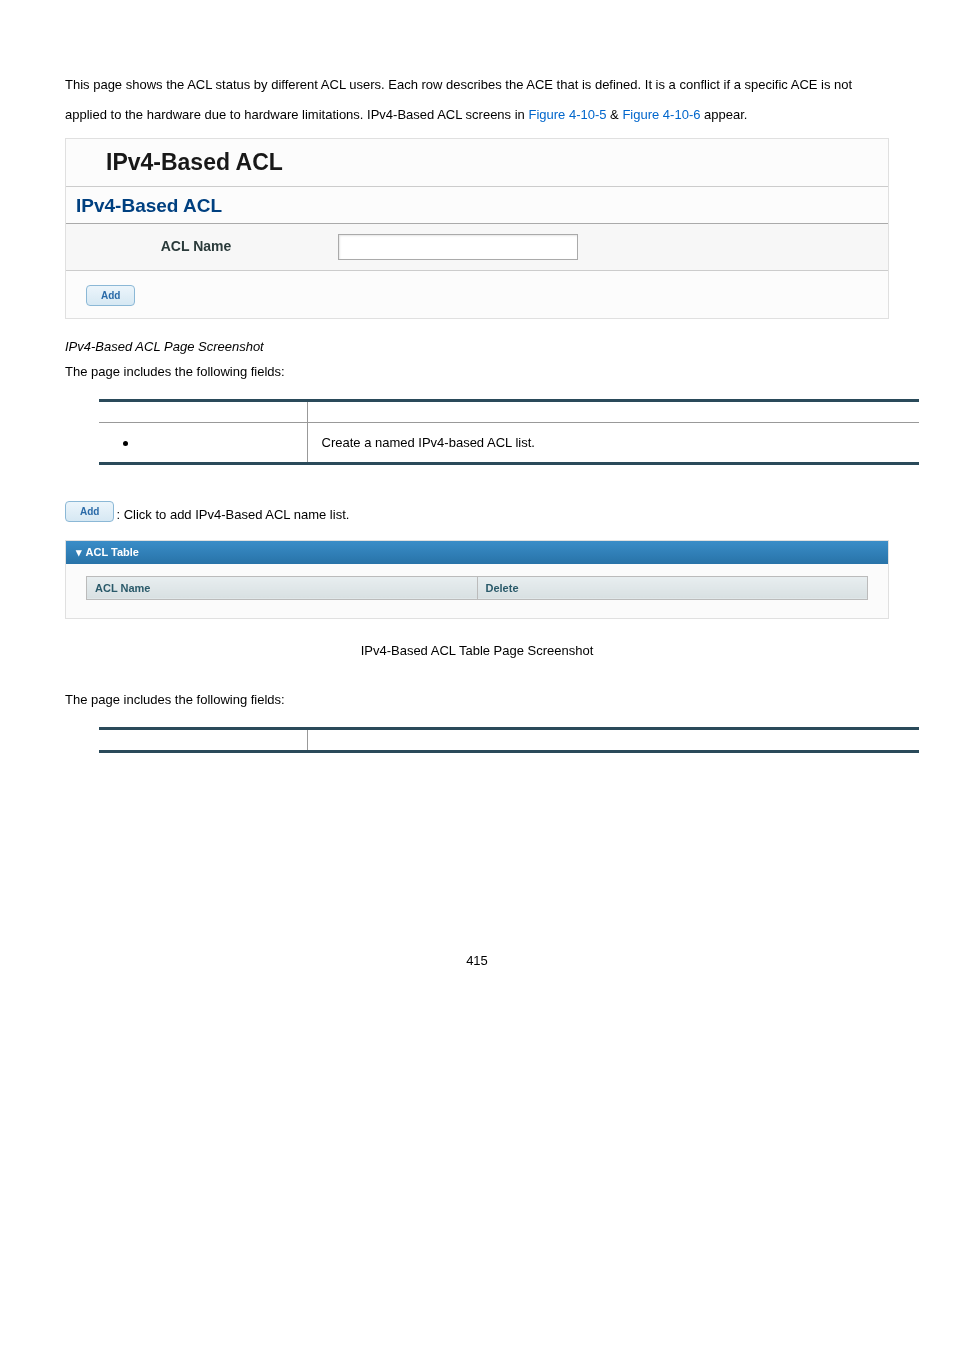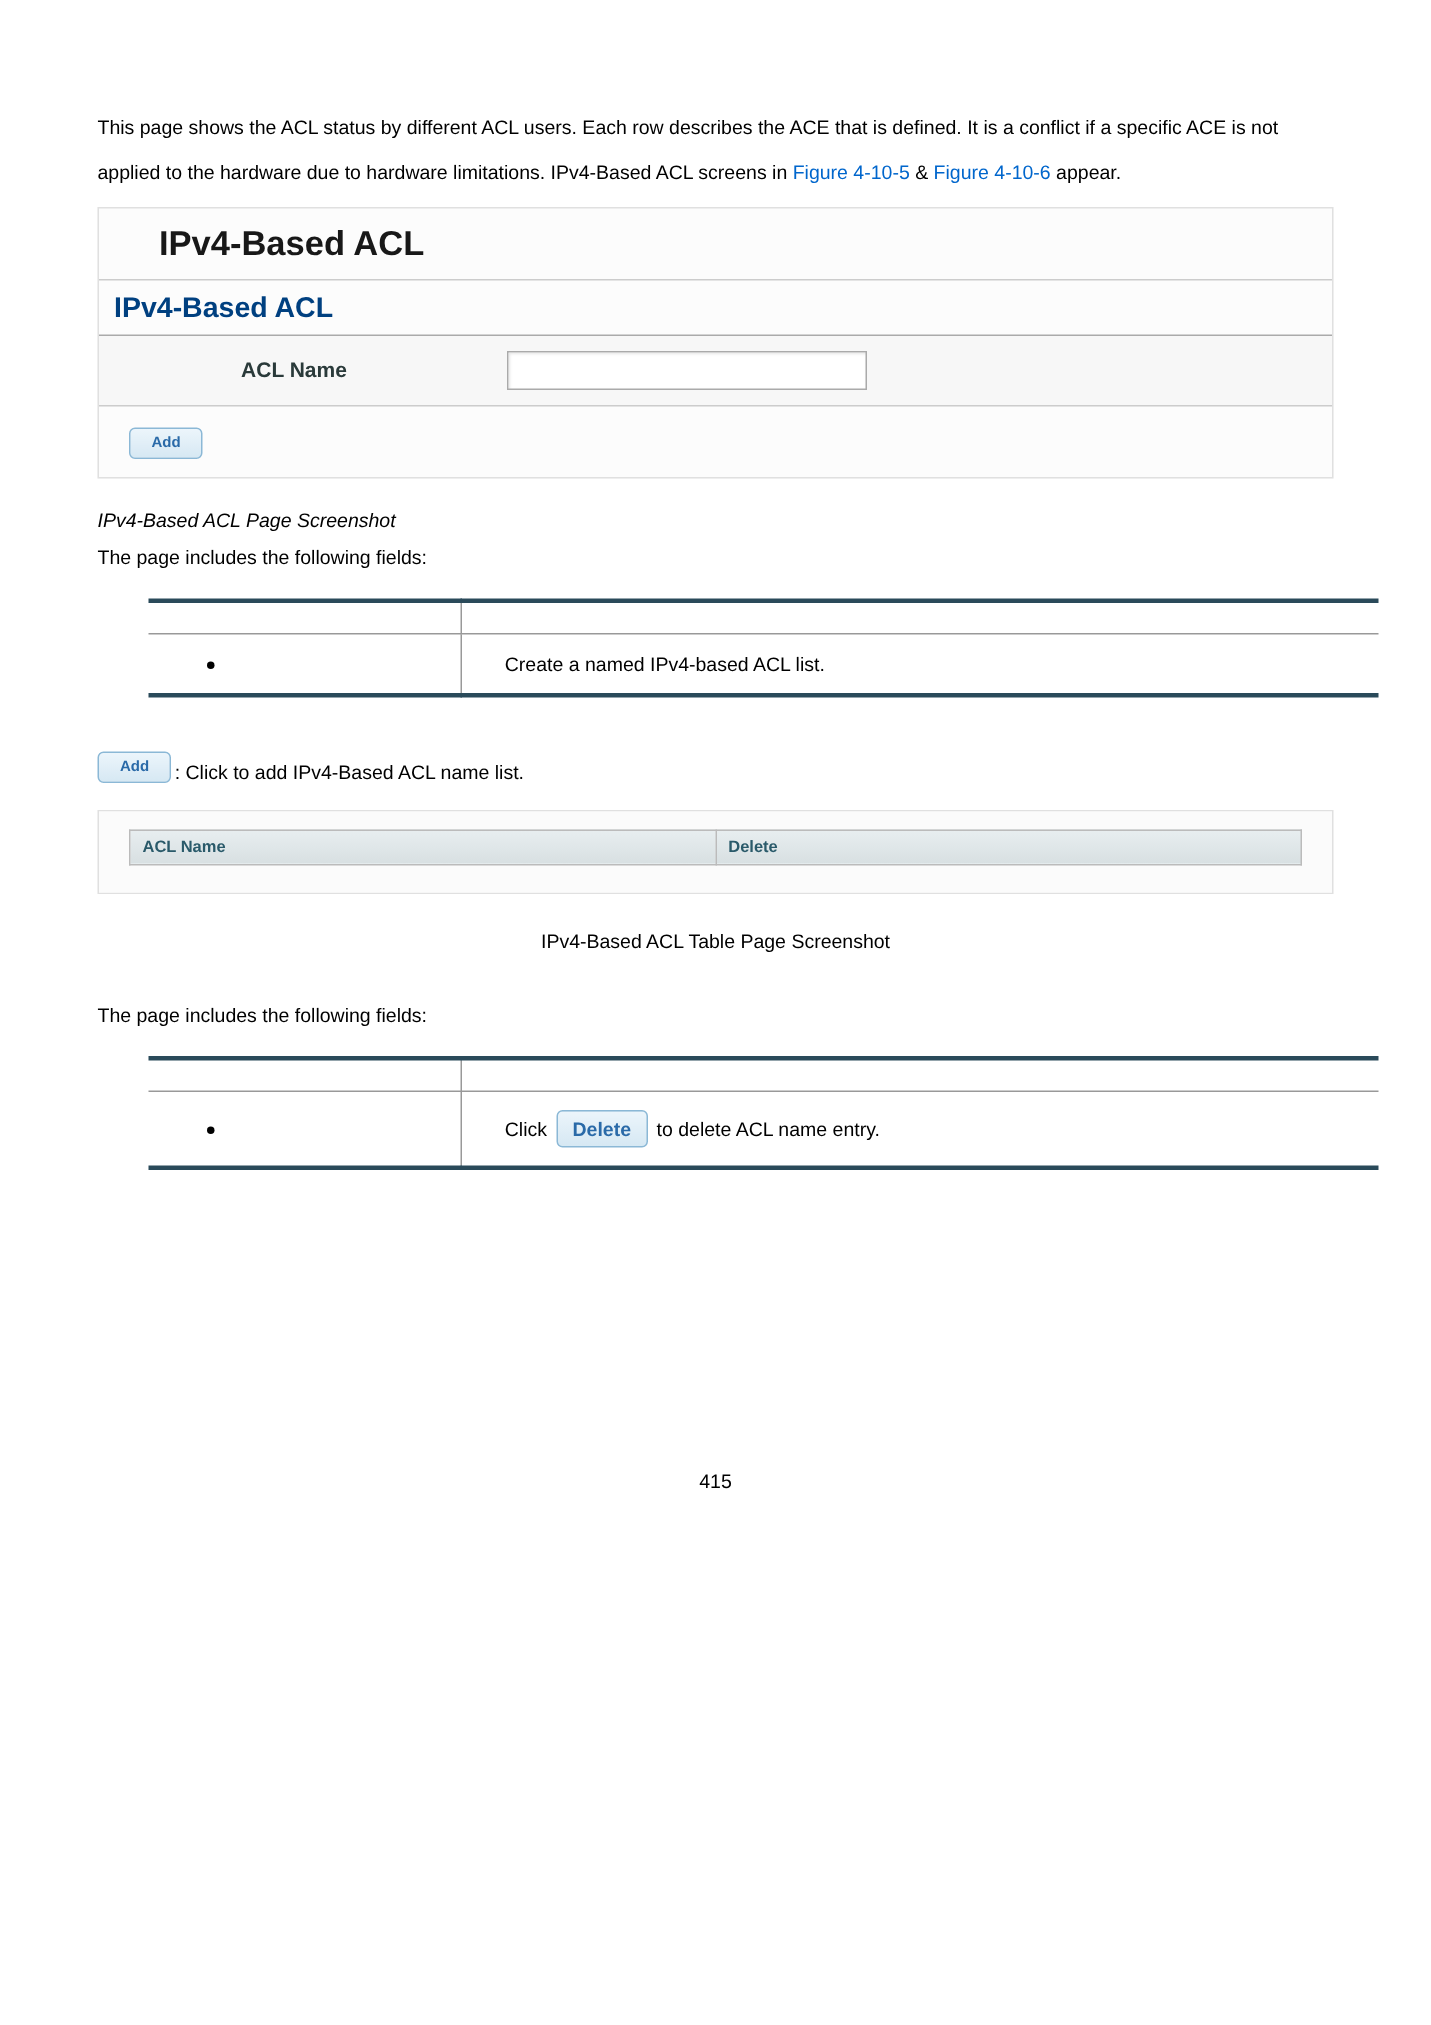--- a/index.html
+++ b/index.html
@@ -102,21 +102,21 @@
       border-top: 3px solid #2a4a5a;
       border-bottom: 3px solid #2a4a5a;
     }
     .field-table th {
       padding: 10px 12px;
       border-bottom: 1px solid #999;
       text-align: left;
       font-weight: normal;
     }
     .field-table td {
-      padding: 12px 29px;
+      padding: 12px 14px;
       vertical-align: middle;
     }
     .field-table .col-left {
       width: 208px;
       border-right: 1px solid #999;
     }
     .bullet {
       display: inline-block;
       width: 5px;
       height: 5px;
@@ -236,20 +236,23 @@
   </tr>
 </tbody>
   </table>
 
 <div class="add-instruction">
   <button class="btn">Add</button>
   <span>: Click to add IPv4-Based ACL name list.</span>
 </div>
 
 <div class="acl-table-panel">
+  <div class="acl-table-header">
+    <span class="chev">▾</span><span>ACL Table</span>
+  </div>
   <div class="acl-table-body">
     <table class="inner-table">
       <tbody>
           <tr>
         <th>ACL Name</th>
         <th>Delete</th>
       </tr>
     </tbody>
       </table>
   </div>
@@ -258,26 +261,16 @@
 <div class="caption2">IPv4-Based ACL Table Page Screenshot</div>
 
 <div class="fields-intro2">The page includes the following fields:</div>
 
 <table class="field-table">
   <tbody>
       <tr>
     <th class="col-left"></th>
     <th></th>
   </tr>
-  <tr>
-    <td class="col-left"><span class="bullet"></span></td>
-    <td>
-      <div class="delete-cell">
-        <span>Click </span>
-        <span class="btn-delete">Delete</span>
-        <span> to delete ACL name entry.</span>
-      </div>
-    </td>
-  </tr>
 </tbody>
   </table>
 
 <div class="page-number">415</div>
 
 </body></html>

